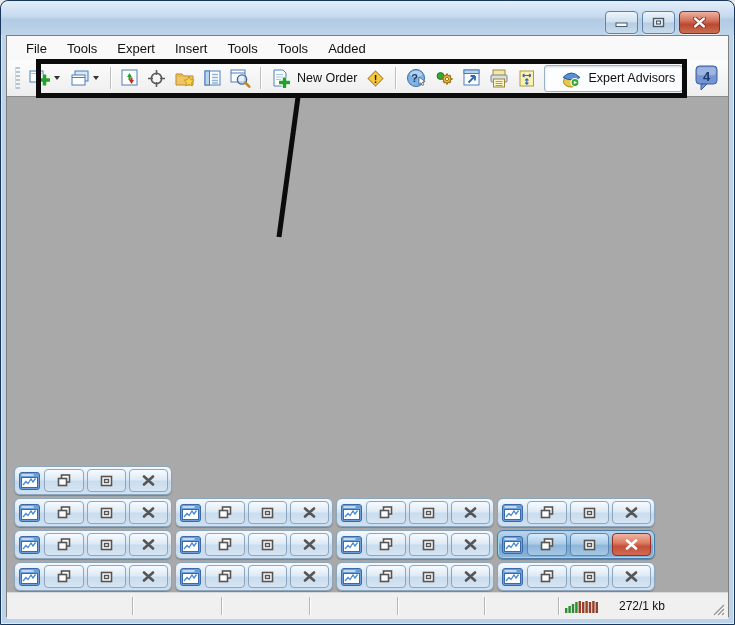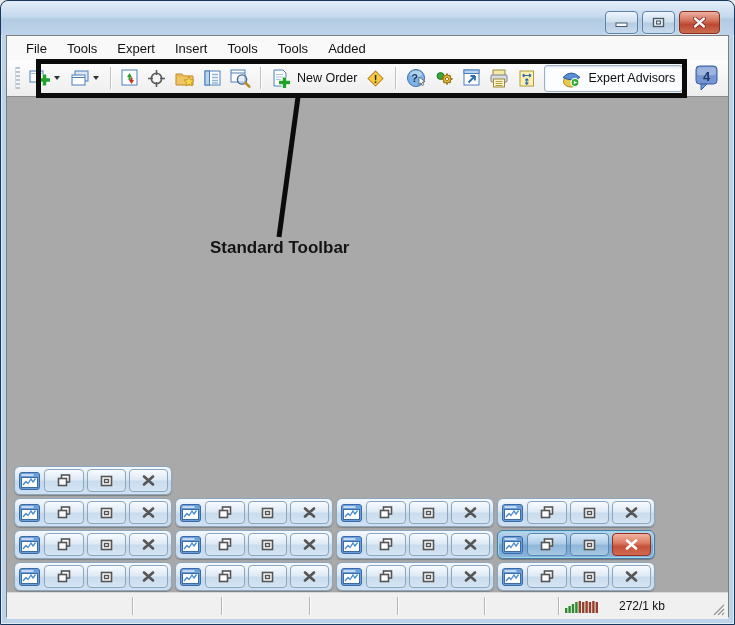--- a/index.html
+++ b/index.html
@@ -249,21 +249,20 @@
           <path d="M7 20 v6 l6-6 z" fill="#7596d2" stroke="#3a5fa0"></path>
           <text x="12.5" y="16.5" text-anchor="middle" fill="#1d3a6e" font-size="13" font-weight="bold" font-family="Liberation Sans, sans-serif">4</text>
         </svg>
       </div>
     </div>
 
     <div class="workspace">
       <svg class="callout-line">
         <line x1="291" y1="0" x2="272" y2="140" stroke="#0b0b0b" stroke-width="5"></line>
       </svg>
-      <div class="callout-title">Standard Toolbar</div>
       <div id="mini-layer">
           <div class="mini-window" style="left: 7px; top: 369px;">
             <span class="chart-ico">
   <svg width="21" height="18">
     <rect x="0.5" y="0.5" width="20" height="17" rx="2.5" fill="#6b9fd8" stroke="#3a6aa8"></rect>
     <path d="M2.5 3 h12" stroke="#dce8f5" stroke-width="1.6"></path>
     <rect x="2.5" y="5.5" width="16" height="10" fill="#fff" stroke="#3a6aa8"></rect>
     <path d="M4 13 l3-3.5 2 2 3-4.5 2 3 2.5-3.5" stroke="#4a8ad0" stroke-width="1.3" fill="none"></path>
   </svg>
             </span>

